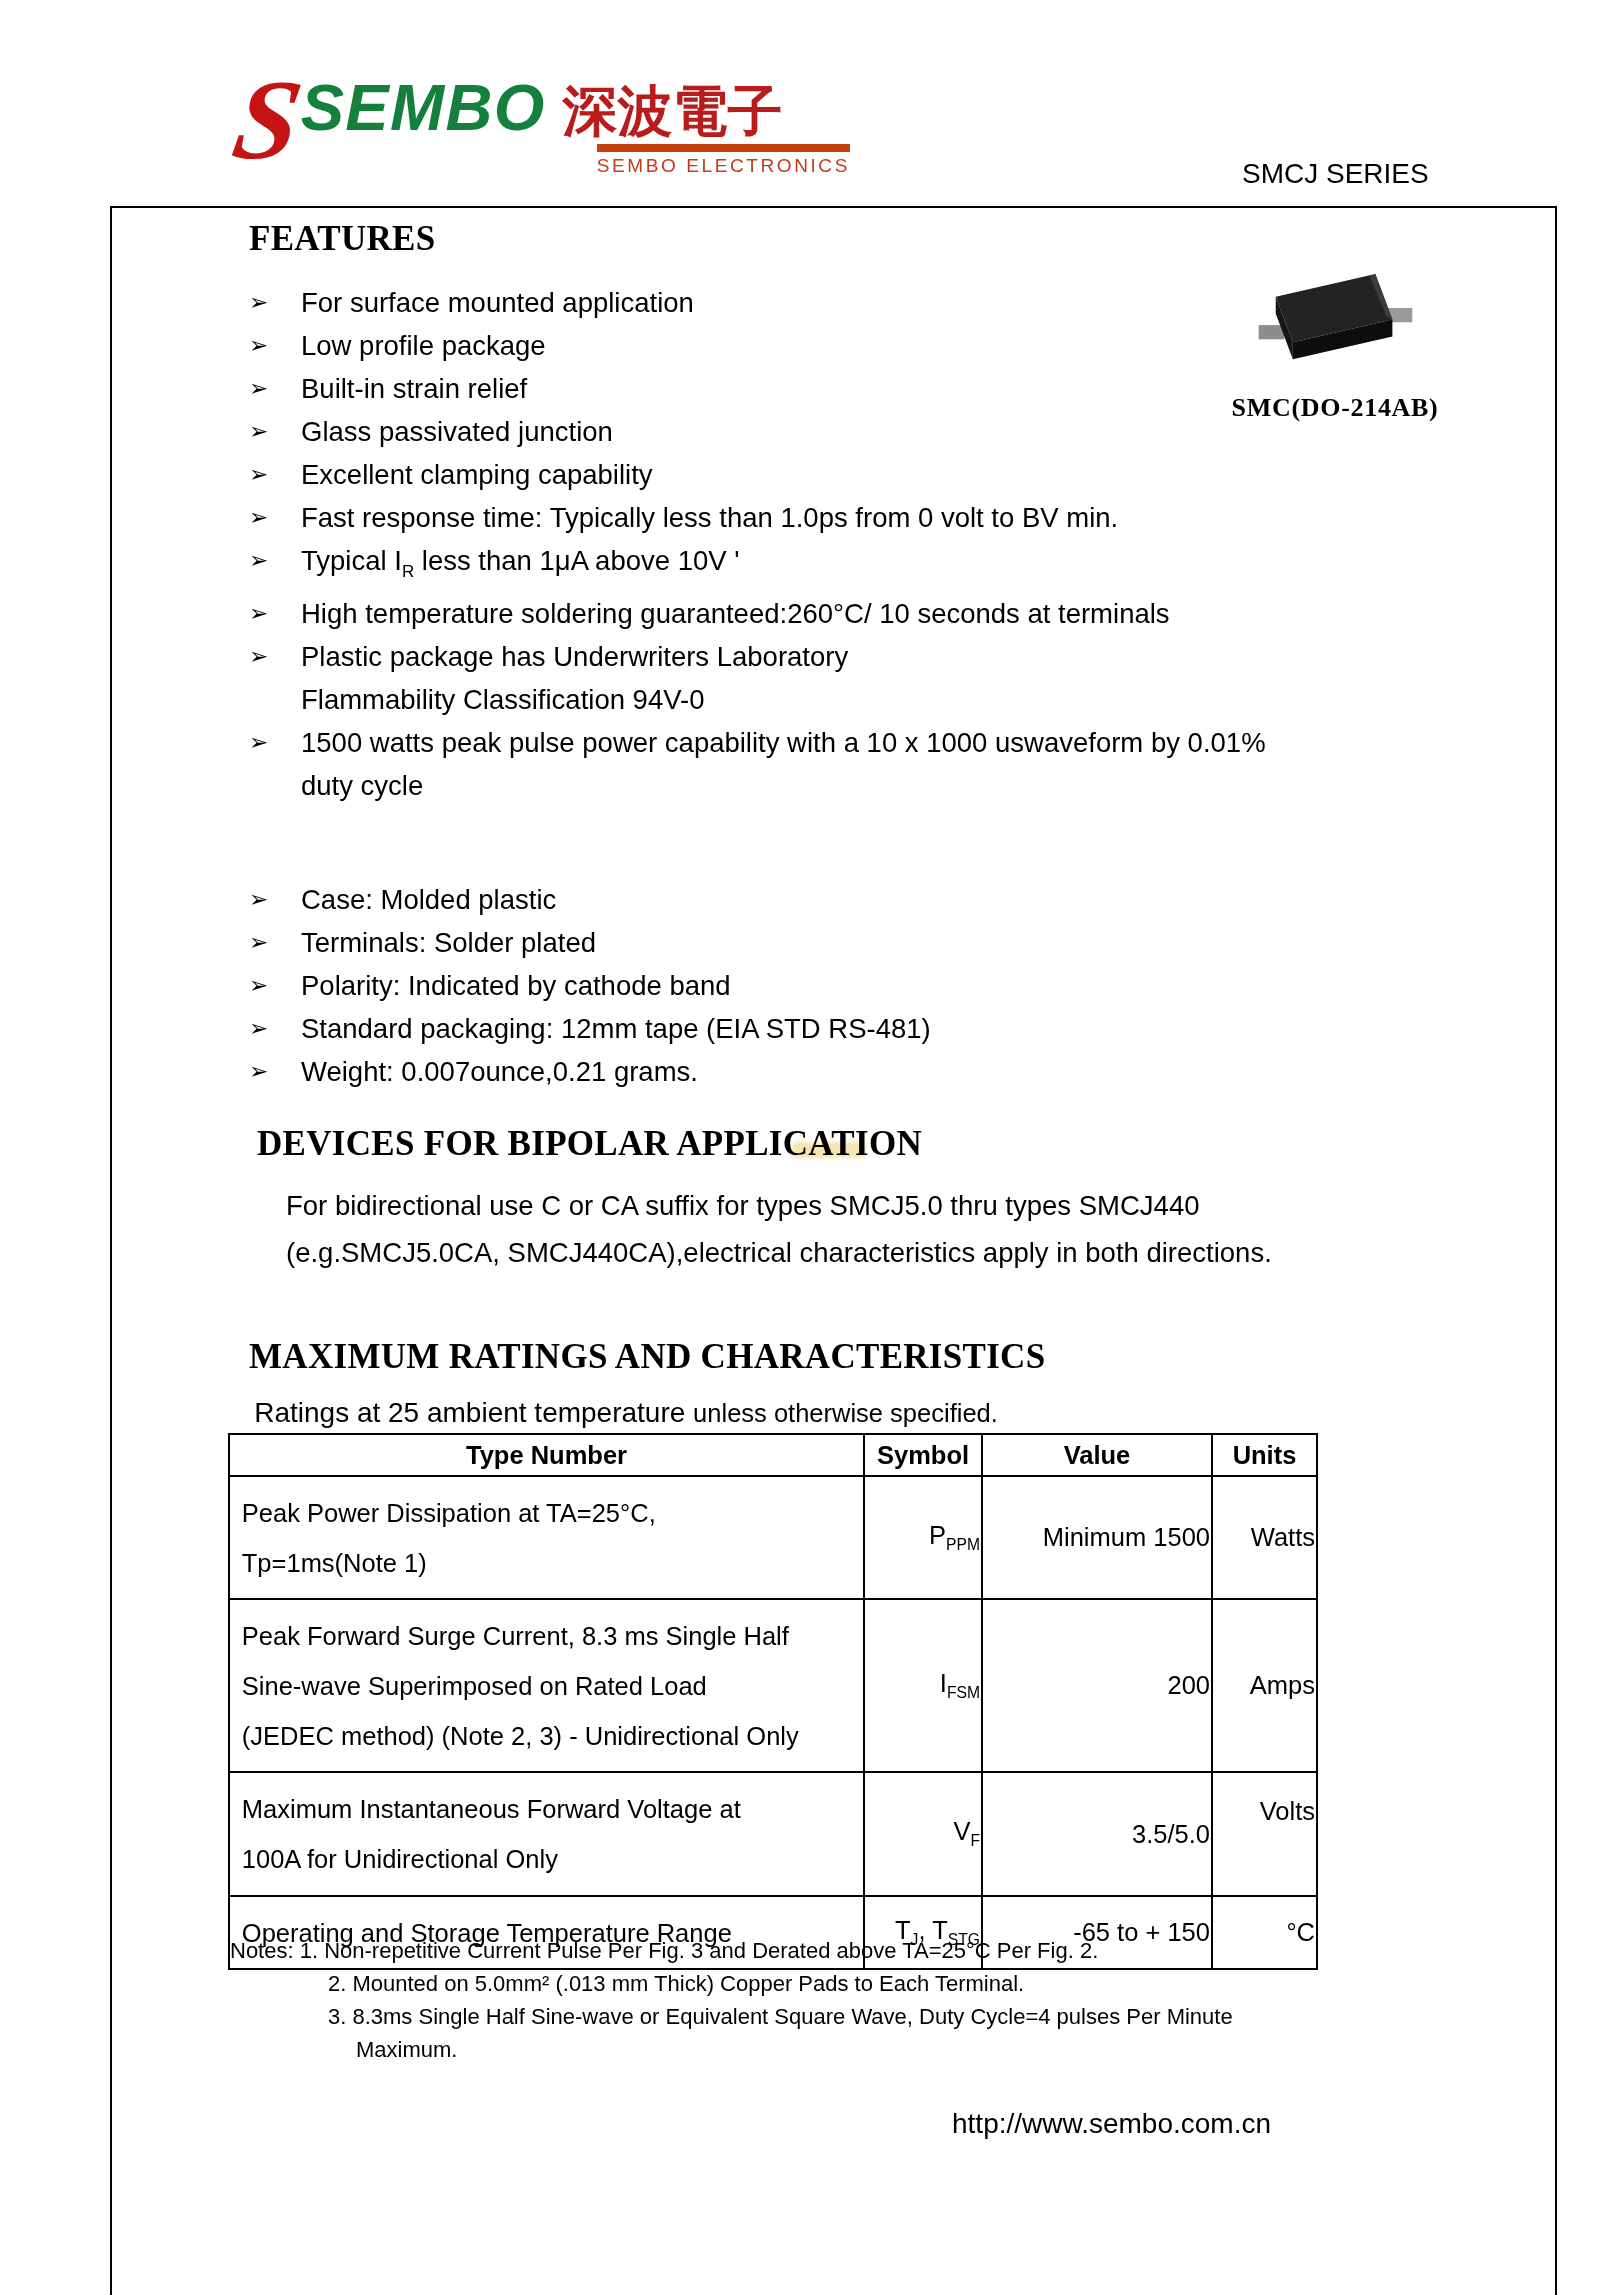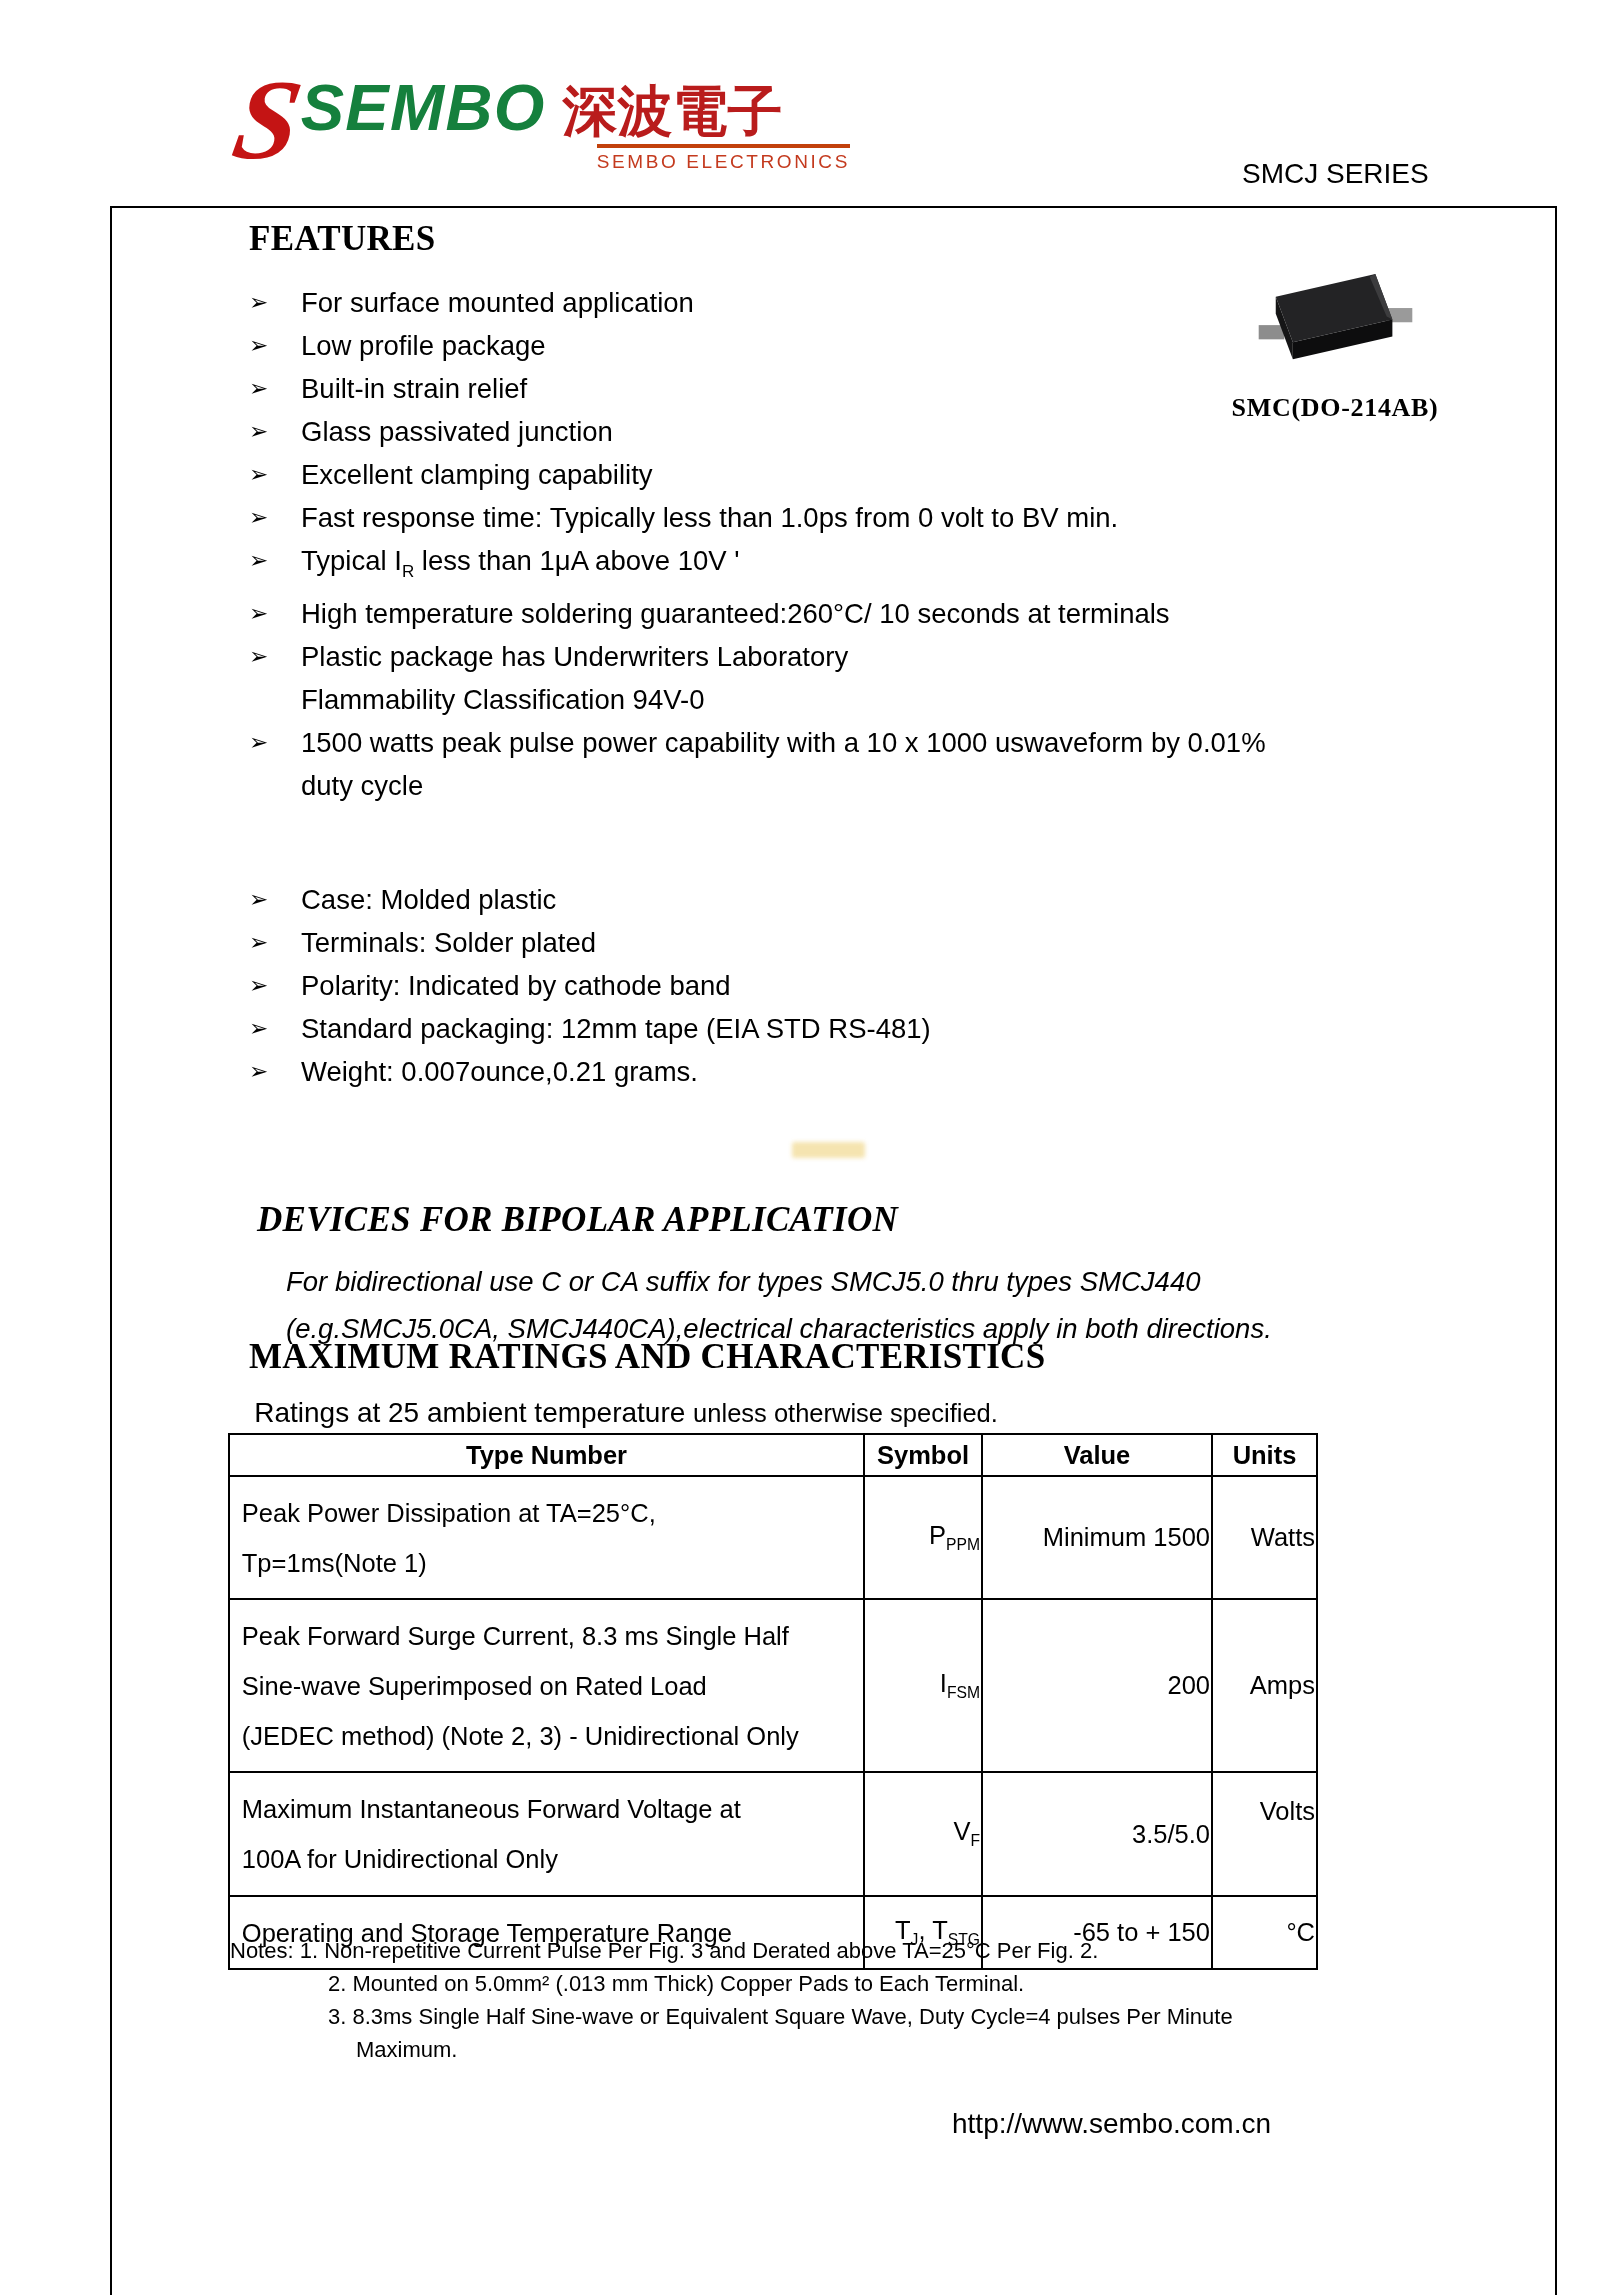--- a/index.html
+++ b/index.html
@@ -23,21 +23,21 @@
   }
   .logo-right { display: flex; flex-direction: column; }
   .logo-row { display: flex; align-items: baseline; gap: 17px; }
   .logo-brand {
     font-size: 65px; font-weight: bold; font-style: italic; color: #15803d;
     letter-spacing: 1.3px; line-height: 73px;
   }
   .logo-cn { font-size: 55px; font-weight: bold; color: #b91c1c; line-height: 65px; }
   .logo-sub {
     font-size: 19px; color: #c43a1e; letter-spacing: 2.6px;
-    margin-left: 296px; border-top: 4px solid #c2410c; padding-top: 3.3px; width: max-content;
+    margin-left: 296px; border-top: 8px solid #c2410c; padding-top: 3.3px; width: max-content;
   }
   .series { position: absolute; left: 1242px; top: 158px; font-size: 28px; }
 
   
   .main-box {
     position: absolute; left: 110px; top: 206px;
     width: 1447px; height: 2181px;
     border: 2.6px solid #000;
   }
 
@@ -58,21 +58,21 @@
 
   
   .pkg { position: absolute; left: 1092px; top: 46px; width: 262px; text-align: center; }
   .pkg svg { width: 177px; height: 128px; }
   .pkg-caption {
     font-family: "Liberation Serif", serif; font-weight: bold;
     font-size: 26px; margin-top: 9.2px; letter-spacing: 0.7px;
   }
 
   
-  .bipolar { position: absolute; left: 145px; top: 992px; font-style: italic; }
+  .bipolar { position: absolute; left: 145px; top: 916px; }
   .bipolar .bp-line { font-size: 27.5px; line-height: 47px; margin-left: 29px; }
   .bipolar .bp-first { margin-top: 18.3px; }
 
   
   .ratings { position: absolute; left: 137px; top: 1129px; }
   .ratings .subtitle { margin-top: 19.6px; font-size: 28px; margin-left: 5.2px; }
   .ratings .subtitle .small { font-size: 25.5px; }
 
   
   .rtable {

